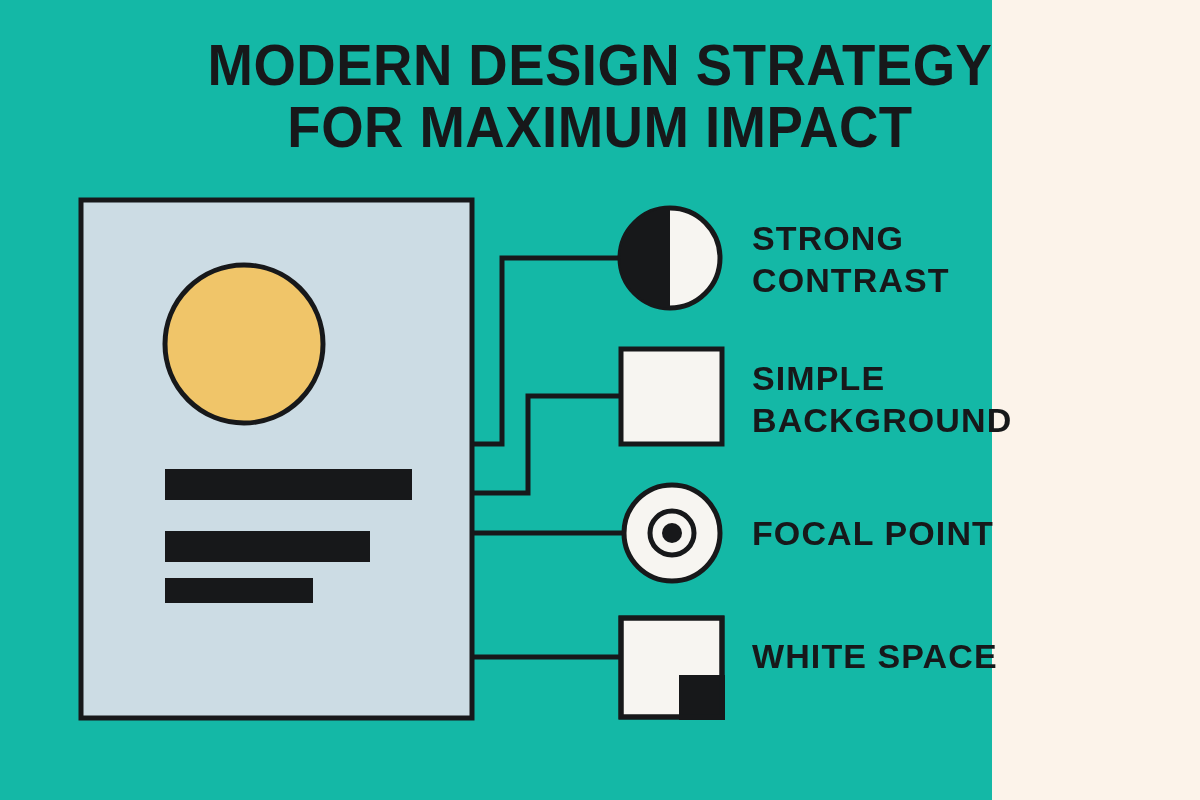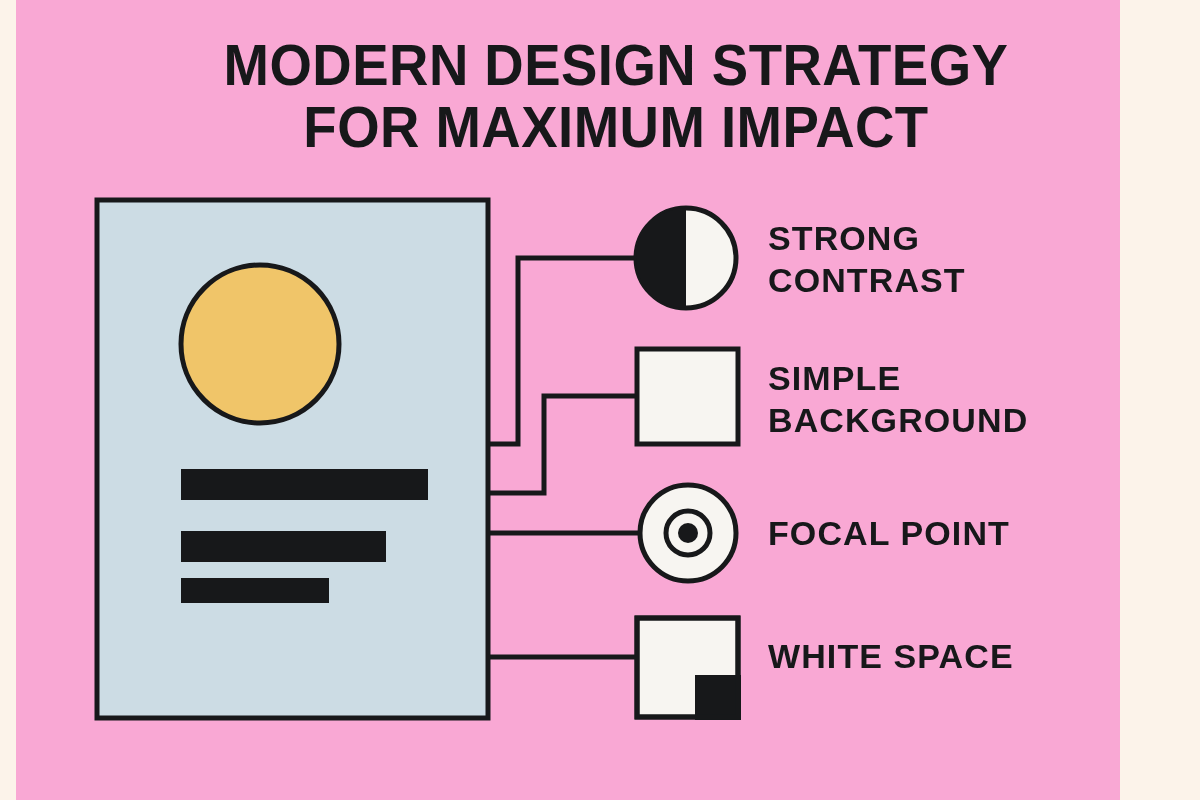--- a/index.html
+++ b/index.html
@@ -9,24 +9,23 @@
   }
   body {
     width: 1200px;
     height: 800px;
     overflow: hidden;
     font-family: "Liberation Sans", sans-serif;
     background: #fcf3ea;
   }
   #infographic {
     position: relative;
-    width: 1104px;
+    width: 992px;
     height: 800px;
-    background: #f9a8d4;
-    margin-left: 16px;
+    background: #14b8a6;
   }
   .title-block {
     position: absolute;
     left: 0;
     top: 34px;
     width: 1200px;
     text-align: center;
   }
   .title-line {
     display: block;

